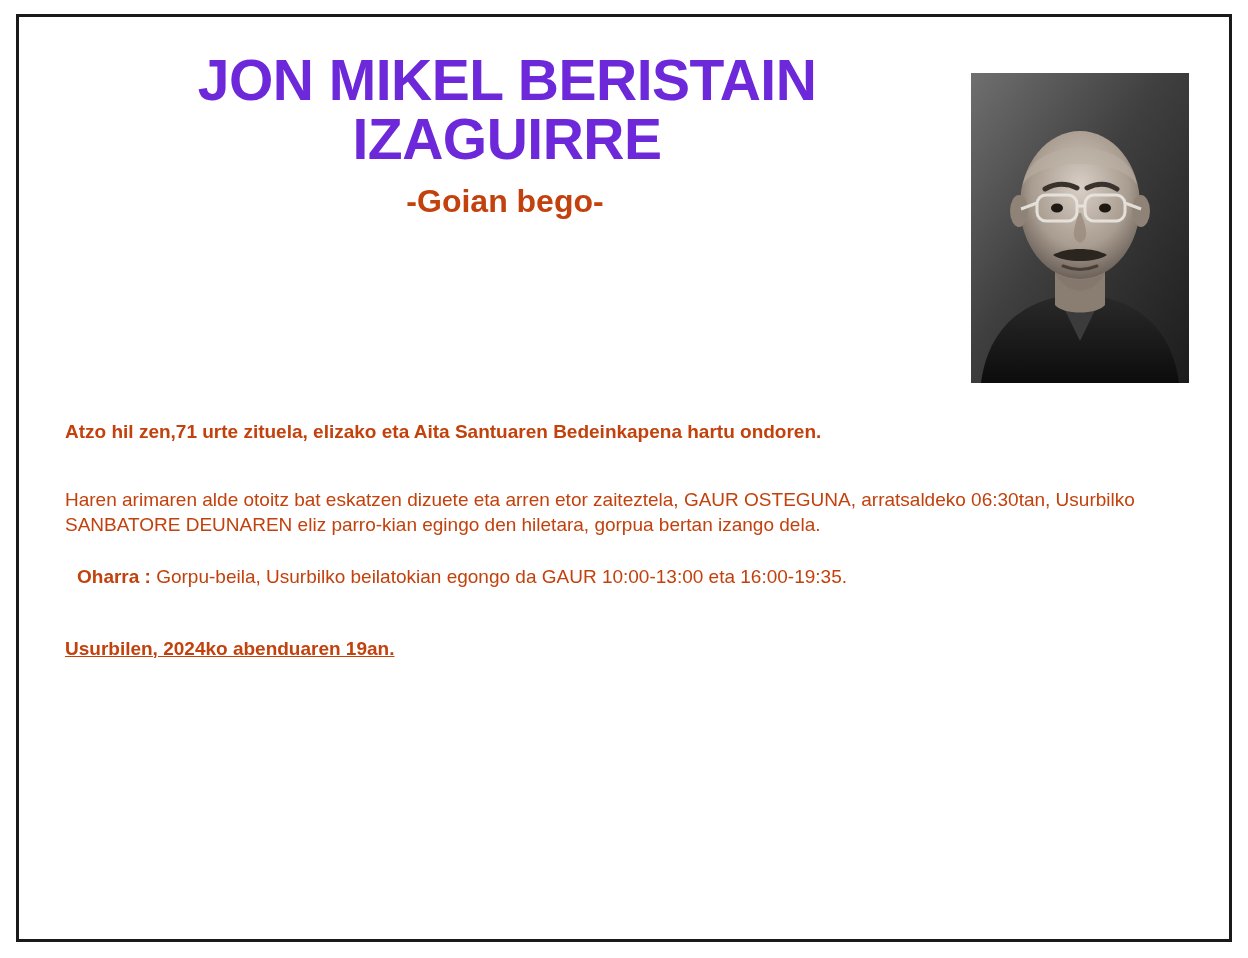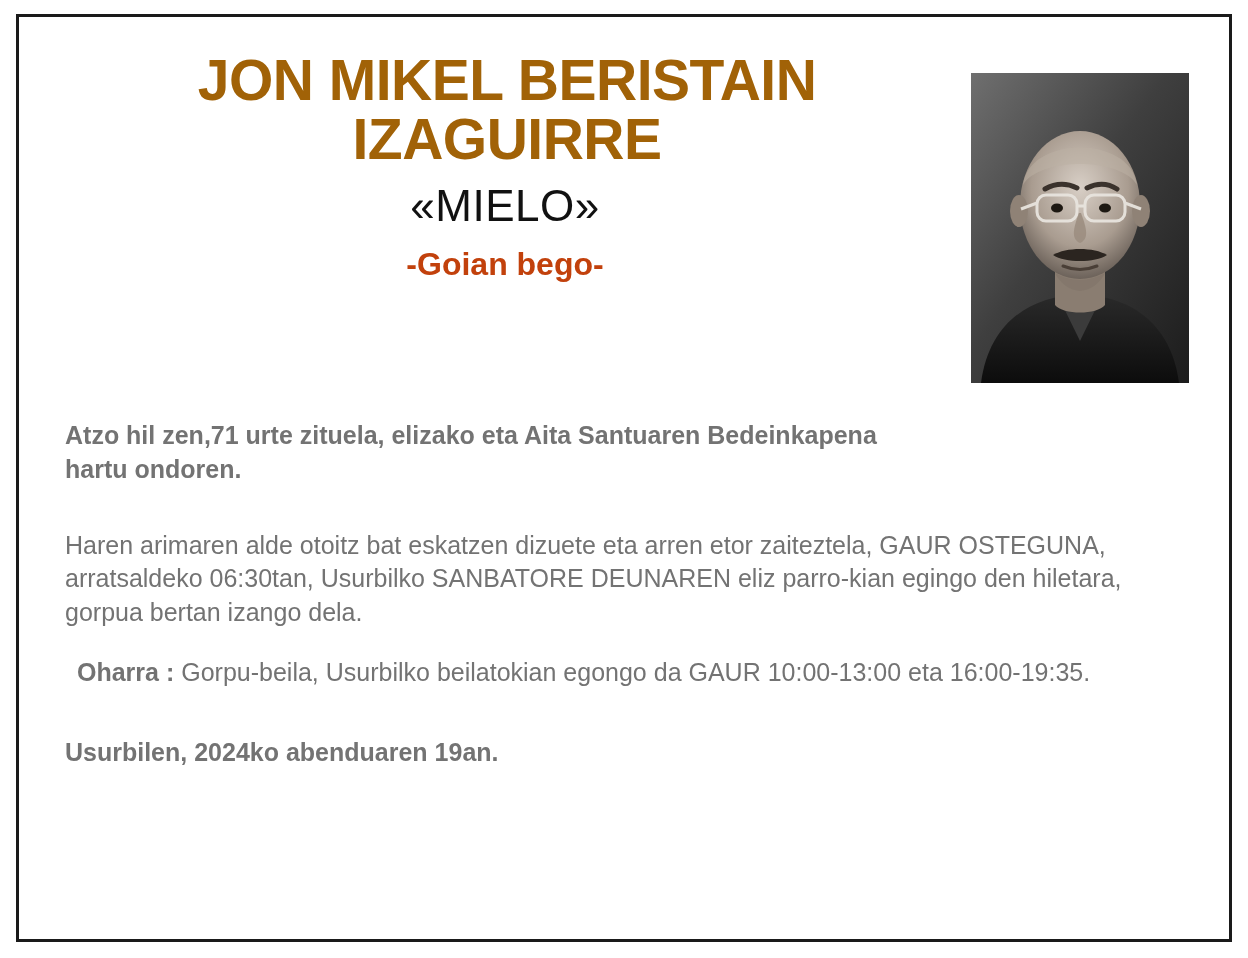--- a/index.html
+++ b/index.html
@@ -44,21 +44,21 @@
     width: 880px;
     text-align: center;
   }
 
   .deceased-name {
     font-family: "Liberation Sans", sans-serif;
     font-weight: bold;
     font-size: 57px;
     line-height: 1.03;
     letter-spacing: -0.5px;
-    color: #a16207;
+    color: #6d28d9;
     margin: 0;
     padding: 0 0 0 4px;
     white-space: pre-line;
   }
 
   .nickname {
     font-family: "Liberation Sans", sans-serif;
     font-weight: normal;
     font-size: 44px;
     line-height: 1.1;
@@ -91,24 +91,24 @@
     height: 100%;
   }
 
   
   .body-text {
     margin-top: 38px;
     width: 1090px;
   }
 
   .para {
-    font-size: 25px;
+    font-size: 19px;
     line-height: 1.35;
     margin: 0 0 24px 0;
-    color: #737373;
+    color: #c2410c;
   }
 
   .para.bold {
     font-weight: bold;
   }
 
   .para.lead {
     margin-bottom: 42px;
     width: 860px;
   }
@@ -126,33 +126,33 @@
   }
 
   .note-label {
     font-weight: bold;
     margin-left: 12px;
   }
 
   .para.place-date {
     font-weight: bold;
     margin-bottom: 0;
+    text-decoration: underline;
   }
 </style>
 </head>
 <body>
 
 <div class="notice-page">
   <div class="notice-frame">
 
     <div class="header">
       <div class="name-block">
         <h1 class="deceased-name">JON MIKEL BERISTAIN
 IZAGUIRRE</h1>
-        <div class="nickname">«MIELO»</div>
         <div class="rip-line">-Goian bego-</div>
       </div>
 
       <div class="portrait">
         <svg viewBox="0 0 218 310" preserveAspectRatio="xMidYMid slice" aria-hidden="true">
           <defs>
             <linearGradient id="bgGrad" x1="0" y1="0" x2="1" y2="1">
               <stop offset="0%" stop-color="#6f6f6f"></stop>
               <stop offset="45%" stop-color="#3f3f3f"></stop>
               <stop offset="100%" stop-color="#1c1c1c"></stop>

